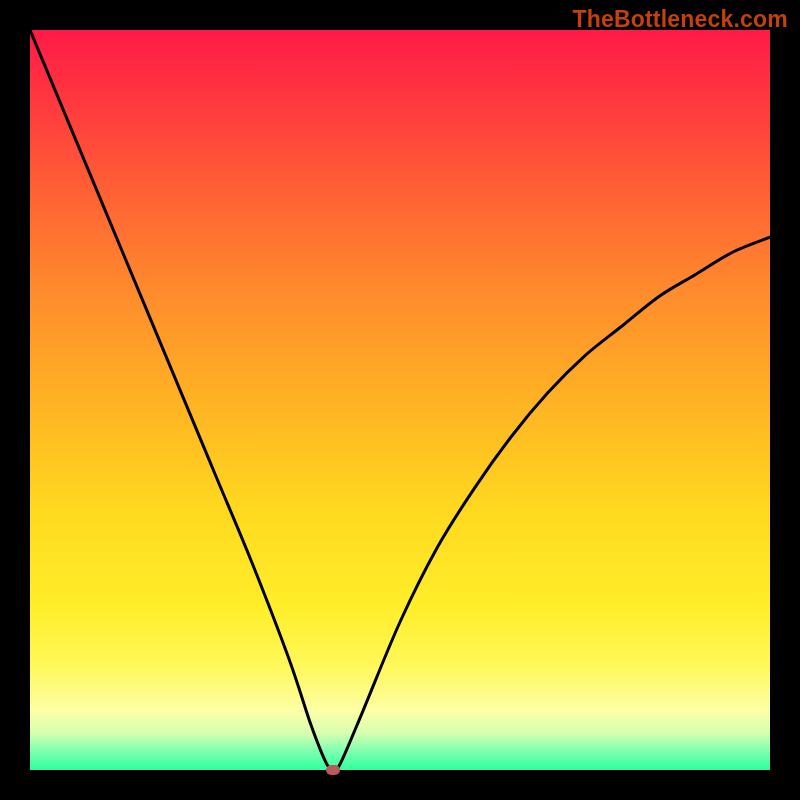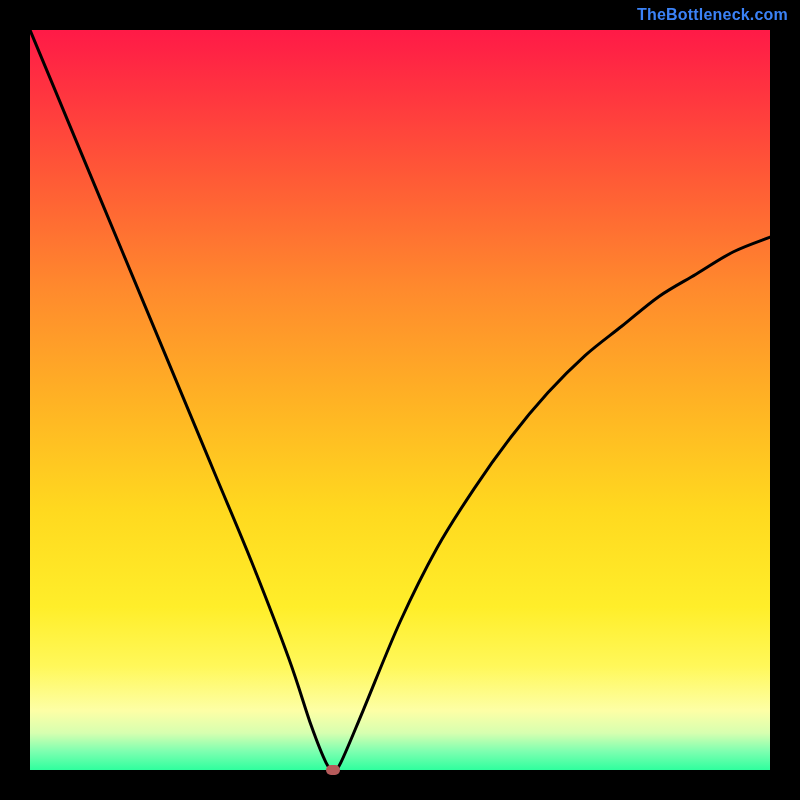--- a/index.html
+++ b/index.html
@@ -35,22 +35,22 @@
       #fdffa6 92%,
       #d7ffb0 95%,
       #7dffb0 97.5%,
       #2fff9e 100%
     );
   }
   .watermark {
     position: absolute;
     top: 6px;
     right: 12px;
-    color: #3b82f6;
-    font-size: 16px;
+    color: #c2410c;
+    font-size: 23px;
     font-weight: 600;
     letter-spacing: 0.2px;
     user-select: none;
     margin-left: 28px;
   }
   svg.curve {
     position: absolute;
     left: 0;
     top: 0;
     width: 740px;

